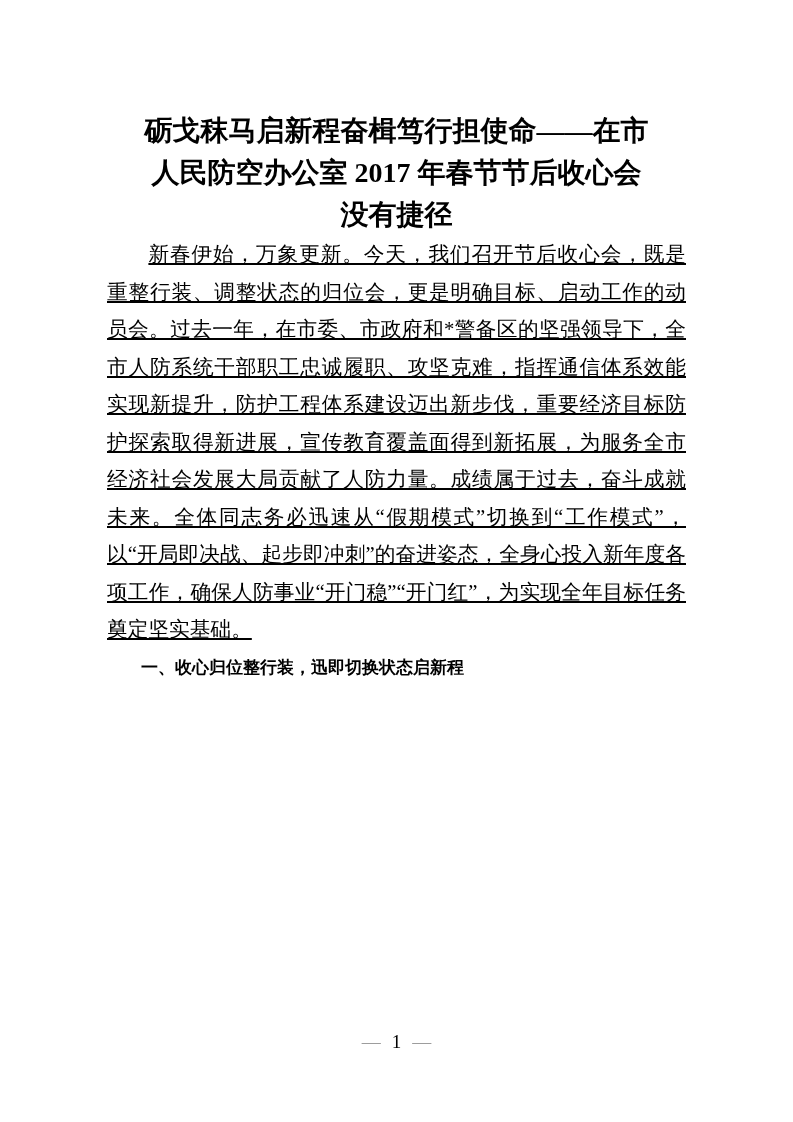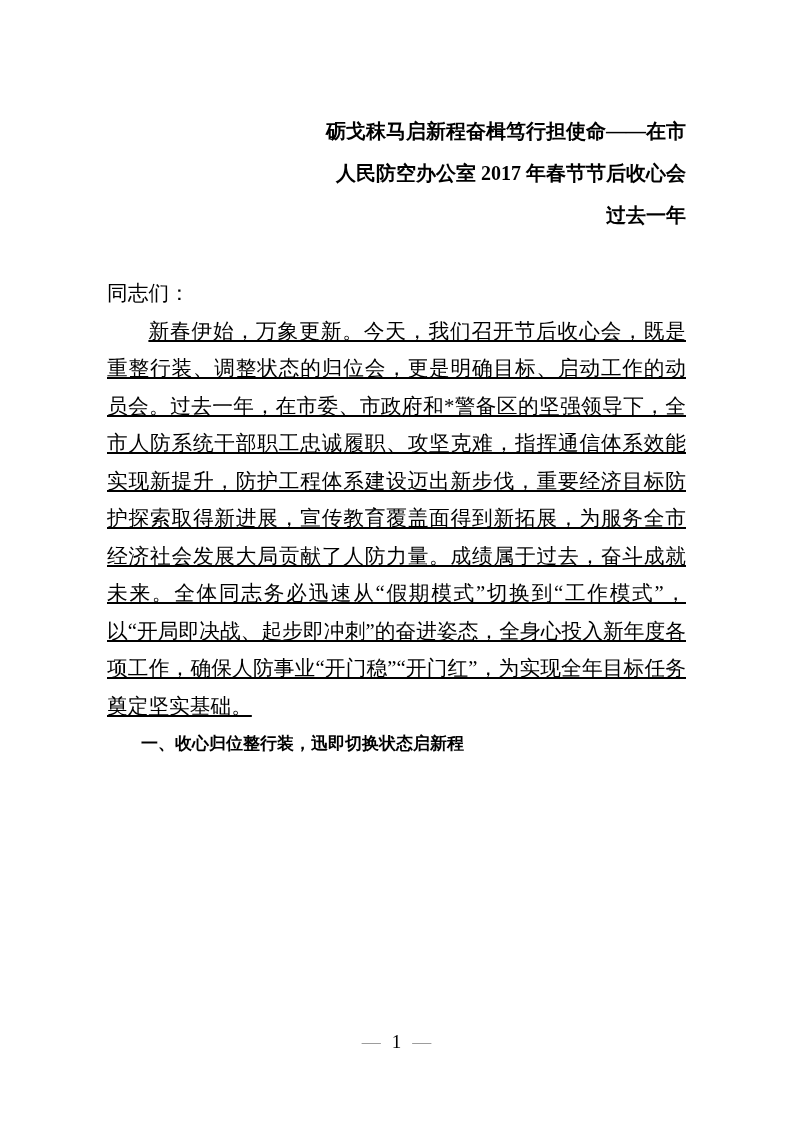--- a/index.html
+++ b/index.html
@@ -17,24 +17,24 @@
     color: #000000;
   }
   .content {
     position: absolute;
     left: 107px;
     top: 0;
     width: 579px;
   }
   .doc-title {
     margin: 110px 0 0 0;
-    font-size: 20px;
+    font-size: 28px;
     font-weight: bold;
     line-height: 42px;
-    text-align: right;
+    text-align: center;
     font-family: "Liberation Serif", "DejaVu Serif", serif;
   }
   .title-line {
     display: block;
     white-space: nowrap;
   }
   .salutation {
     margin: 39px 0 0 0;
     font-size: 20.7px;
     line-height: 37.5px;
@@ -74,24 +74,23 @@
 </style>
 </head>
 <body>
 
 <div class="page">
   <div class="content">
 
     <h1 class="doc-title">
       <span class="title-line">砺戈秣马启新程奋楫笃行担使命——在市</span>
       <span class="title-line">人民防空办公室 2017 年春节节后收心会</span>
-      <span class="title-line">过去一年</span>
+      <span class="title-line">没有捷径</span>
     </h1>
 
-    <p class="salutation">同志们：</p>
 
     <p class="para">新春伊始，万象更新。今天，我们召开节后收心会，既是重整行装、调整状态的归位会，更是明确目标、启动工作的动员会。过去一年，在市委、市政府和*警备区的坚强领导下，全市人防系统干部职工忠诚履职、攻坚克难，指挥通信体系效能实现新提升，防护工程体系建设迈出新步伐，重要经济目标防护探索取得新进展，宣传教育覆盖面得到新拓展，为服务全市经济社会发展大局贡献了人防力量。成绩属于过去，奋斗成就未来。全体同志务必迅速从“假期模式”切换到“工作模式”，以“开局即决战、起步即冲刺”的奋进姿态，全身心投入新年度各项工作，确保人防事业“开门稳”“开门红”，为实现全年目标任务奠定坚实基础。</p>
 
     <h2 class="heading">一、收心归位整行装，迅即切换状态启新程</h2>
 
 
   </div>
 
   <div class="footer">
     <span class="dash">—</span><span class="pagenum">1</span><span class="dash">—</span>

